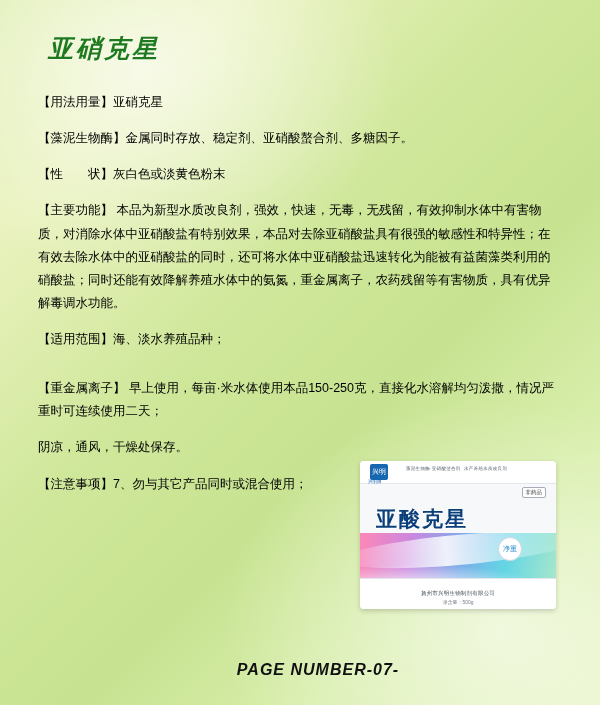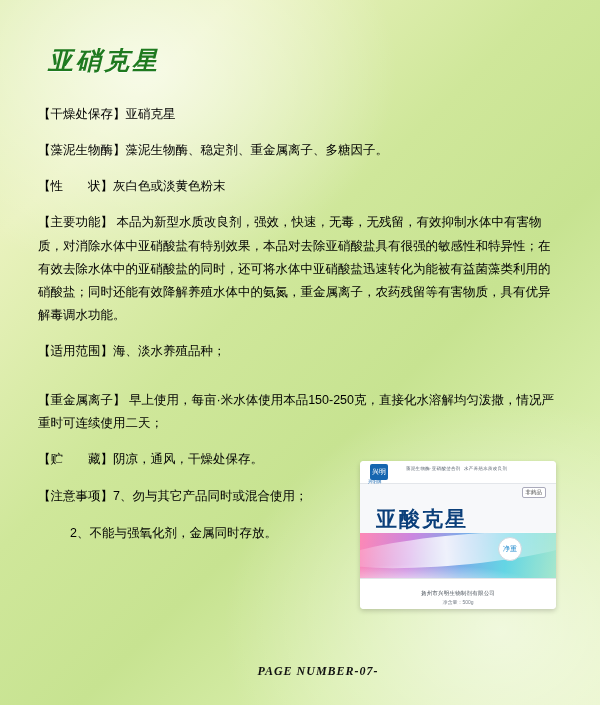--- a/index.html
+++ b/index.html
@@ -36,21 +36,21 @@
     right: -180px;
     bottom: -160px;
     width: 560px;
     height: 470px;
     background: radial-gradient(ellipse at center, rgba(255,255,255,0.55) 0%, rgba(255,255,255,0) 70%);
     pointer-events: none;
   }
   .content {
     position: relative;
     z-index: 2;
-    padding: 12px 38px;
+    padding: 0 38px;
   }
   .title {
     margin: 0;
     padding-top: 32px;
     padding-left: 10px;
     font-family: "DejaVu Sans", "Liberation Sans", sans-serif;
     font-size: 25px;
     font-weight: bold;
     font-style: italic;
     letter-spacing: 3px;
@@ -98,22 +98,22 @@
   }
   .footer {
     position: absolute;
     left: 0;
     bottom: 26px;
     width: 100%;
     text-align: center;
     z-index: 3;
   }
   .footer .page-number {
-    font-family: Liberation Serif, serif;
-    font-size: 12px;
+    font-family: Liberation Sans, sans-serif;
+    font-size: 16px;
     font-weight: bold;
     font-style: italic;
     letter-spacing: 1px;
     color: #111111;
     padding-left: 36px;
   }
   
   .package {
     position: absolute;
     right: 44px;
@@ -246,26 +246,26 @@
 <body>
 
 <div class="page">
 
   <div class="content">
 
     <h1 class="title">亚硝克星</h1>
 
     <ul class="spec-list">
       <li class="row">
-        <span class="label">【干燥处保存】</span>
+        <span class="label">【用法用量】</span>
         <span class="value">亚硝克星</span>
       </li>
       <li class="row">
         <span class="label">【藻泥生物酶】</span>
-        <span class="value">藻泥生物酶、稳定剂、重金属离子、多糖因子。</span>
+        <span class="value">金属同时存放、稳定剂、亚硝酸螯合剂、多糖因子。</span>
       </li>
       <li class="row">
         <span class="label">【性　　状】</span>
         <span class="value">灰白色或淡黄色粉末</span>
       </li>
       <li class="row block">
         <span class="label">【主要功能】</span>
         <span class="value">本品为新型水质改良剂，强效，快速，无毒，无残留，有效抑制水体中有害物质，对消除水体中亚硝酸盐有特别效果，本品对去除亚硝酸盐具有很强的敏感性和特异性；在有效去除水体中的亚硝酸盐的同时，还可将水体中亚硝酸盐迅速转化为能被有益菌藻类利用的硝酸盐；同时还能有效降解养殖水体中的氨氮，重金属离子，农药残留等有害物质，具有优异解毒调水功能。</span>
       </li>
       <li class="row">
@@ -274,32 +274,28 @@
       </li>
     </ul>
 
 
     <ul class="spec-list">
       <li class="row block">
         <span class="label">【重金属离子】</span>
         <span class="value">早上使用，每亩·米水体使用本品150-250克，直接化水溶解均匀泼撒，情况严重时可连续使用二天；</span>
       </li>
       <li class="row">
-        <span class="label">【贮　　藏】</span>
         <span class="value">阴凉，通风，干燥处保存。</span>
       </li>
       <li class="row">
         <span class="label">【注意事项】</span>
         <span class="value">7、勿与其它产品同时或混合使用；</span>
       </li>
     </ul>
 
-    <ul class="sub-list">
-      <li>2、不能与强氧化剂，金属同时存放。</li>
-    </ul>
 
   </div>
 
   <div class="package">
     <div class="pkg-top-strip"></div>
     <div class="pkg-logo">兴明</div>
     <div class="pkg-logo-sub">兴明牌</div>
     <div class="pkg-tiny t1">藻泥生物酶·亚硝酸螯合剂</div>
     <div class="pkg-tiny t2">水产养殖水质改良剂</div>
     <div class="pkg-badge">非药品</div>

